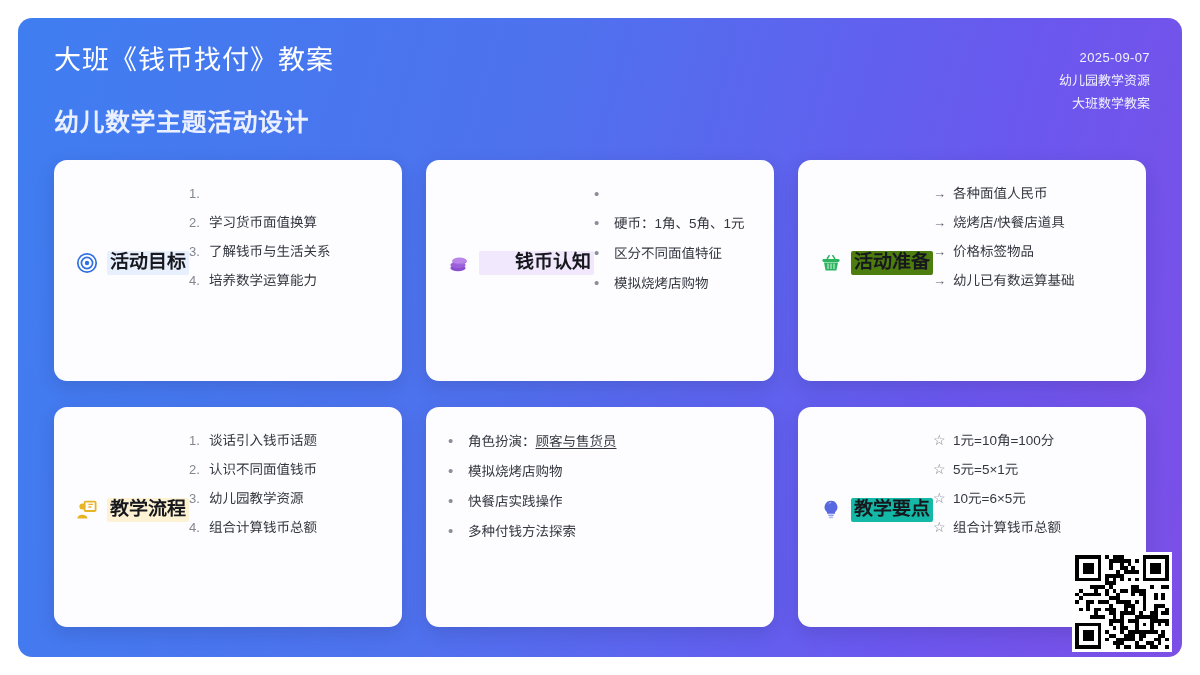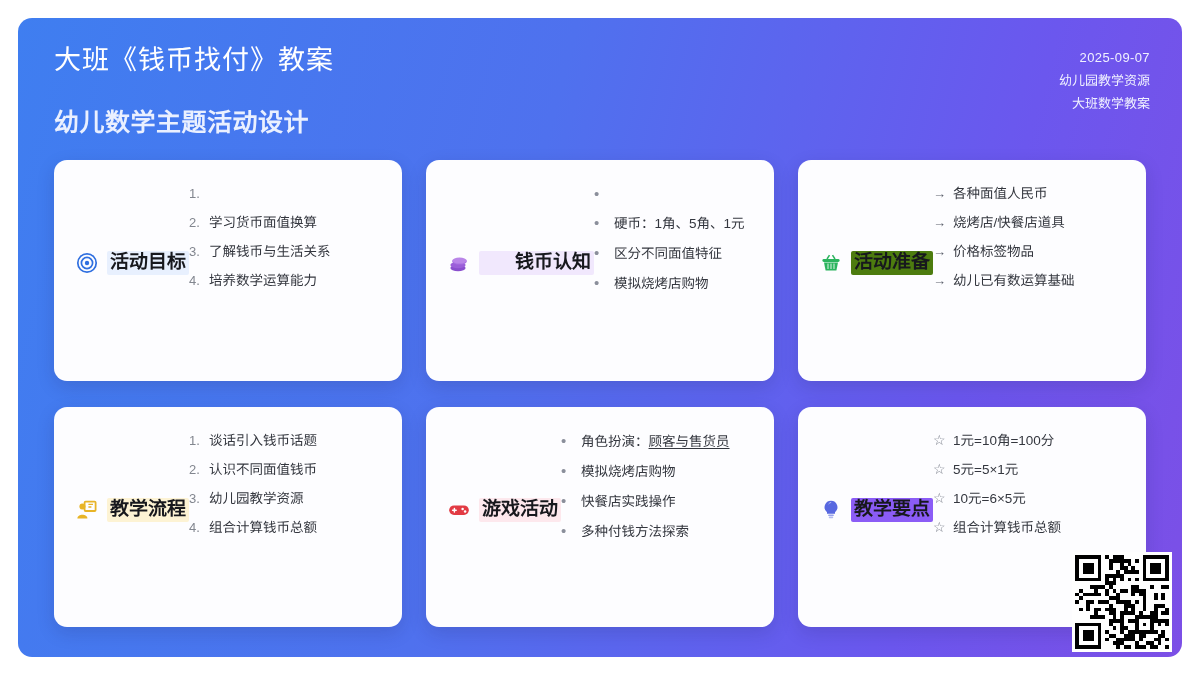--- a/index.html
+++ b/index.html
@@ -139,21 +139,21 @@
   .marker.star { color: #7a7f8a; font-size: 14px; }
   .item-text { color: #34373f; }
   .item-text .ul { text-decoration: underline; text-underline-offset: 2px; }
 
   
   .hl-blue   { background: #e8f0fe; }
   .hl-purple { background: #f1e8fd; padding-left: 36px; }
   .hl-green  { background: #4d7c0f; }
   .hl-amber  { background: #fdf3d4; }
   .hl-pink   { background: #fde8ed; }
-  .hl-indigo { background: #8b5cf6; }
+  .hl-indigo { background: #14b8a6; }
 
   
   .qr {
     position: absolute;
     right: 10px;
     bottom: 5px;
     width: 100px;
     height: 100px;
     background: #ffffff;
     padding: 3px;
@@ -295,31 +295,20 @@
             <span class="marker num">3.</span>
             <span class="item-text">幼儿园教学资源</span>
           </div>
           <div class="item">
             <span class="marker num">4.</span>
             <span class="item-text">组合计算钱币总额</span>
           </div>
         </div>
       </div>
       <div class="card">
-        <div class="card-head">
-          <span class="card-icon">
-            <svg width="22" height="22" viewBox="0 0 22 22">
-              <rect x="1.2" y="6.4" width="19.6" height="9.6" rx="4.8" fill="#e23b44"></rect>
-              <path d="M6.4 9.4 v3.6 M4.6 11.2 h3.6" stroke="#ffffff" stroke-width="1.5" stroke-linecap="round"></path>
-              <circle cx="14.6" cy="9.9" r="1.25" fill="#ffffff"></circle>
-              <circle cx="17.1" cy="12.5" r="1.25" fill="#ffffff"></circle>
-            </svg>
-          </span>
-          <span class="card-title hl-pink">游戏活动</span>
-        </div>
         <div class="items">
           <div class="item">
             <span class="marker dot">•</span>
             <span class="item-text"><span>角色扮演：</span><span class="ul">顾客与售货员</span></span>
           </div>
           <div class="item">
             <span class="marker dot">•</span>
             <span class="item-text">模拟烧烤店购物</span>
           </div>
           <div class="item">

